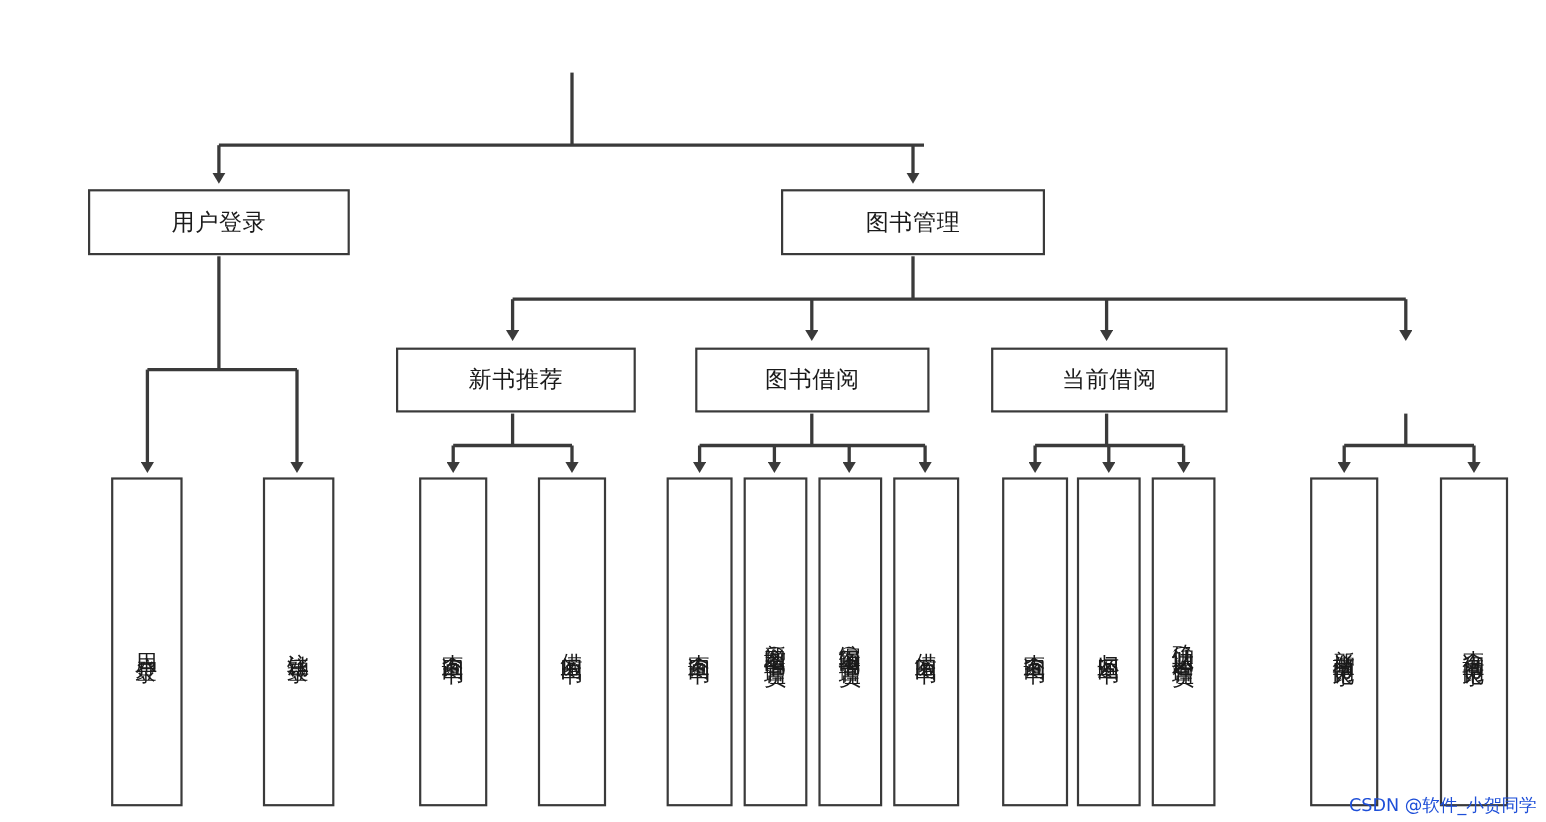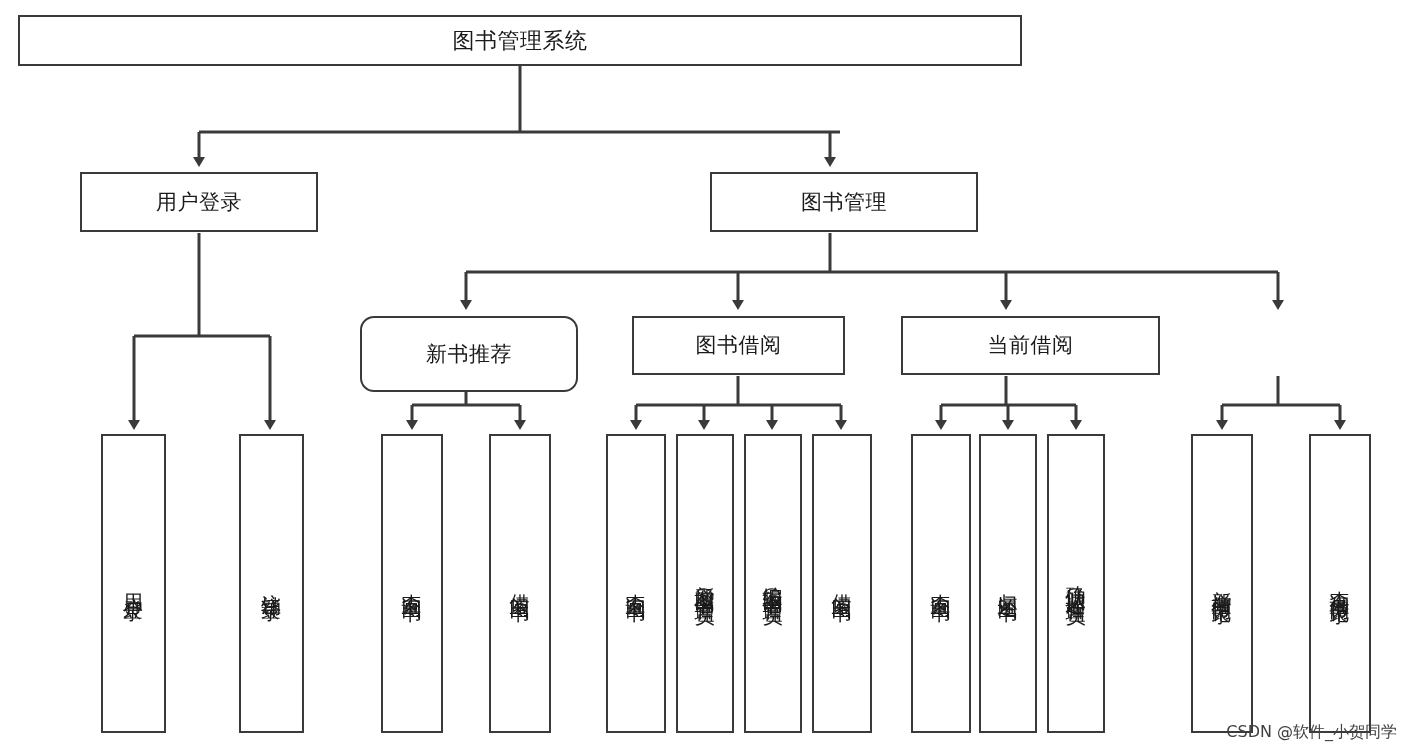--- a/index.html
+++ b/index.html
@@ -60,21 +60,21 @@
     font-size: 20px;
     letter-spacing: 3px;
     line-height: 1;
     max-height: 100%;
   }
   #watermark {
     position: absolute;
     right: 8px;
     bottom: 4px;
     font-size: 16px;
-    color: #404040;
+    color: #1d4ed8;
     z-index: 5;
     white-space: nowrap;
     pointer-events: none;
   }
 </style>
 </head>
 <body>
 
 <div id="diagram-root">
 
@@ -121,38 +121,35 @@
       <path d="M1008,405 L1008,421" marker-end="url(#arrow)"></path>
       <path d="M1076,405 L1076,421" marker-end="url(#arrow)"></path>
 
       <path d="M1278,376 L1278,405"></path>
       <path d="M1222,405 L1340,405"></path>
       <path d="M1222,405 L1222,421" marker-end="url(#arrow)"></path>
       <path d="M1340,405 L1340,421" marker-end="url(#arrow)"></path>
     </g>
   </svg>
 
-  <div class="node h root" style="left:18px; top:15px; width:1004px; height:51px;">
-    <span class="node-label">图书管理系统</span>
-  </div>
 
   <div class="node h" style="left:80px; top:172px; width:238px; height:60px;">
     <span class="node-label">用户登录</span>
   </div>
-  <div class="node h" style="left:710px; top:172px; width:268px; height:60px;">
+  <div class="node h" style="left:710px; top:172px; width:240px; height:60px;">
     <span class="node-label">图书管理</span>
   </div>
 
-  <div class="node h" style="left:360px; top:316px; width:218px; height:76px;border-radius:14px;">
+  <div class="node h" style="left:360px; top:316px; width:218px; height:59px;">
     <span class="node-label">新书推荐</span>
   </div>
   <div class="node h" style="left:632px; top:316px; width:213px; height:59px;">
     <span class="node-label">图书借阅</span>
   </div>
-  <div class="node h" style="left:901px; top:316px; width:259px; height:59px;">
+  <div class="node h" style="left:901px; top:316px; width:215px; height:59px;">
     <span class="node-label">当前借阅</span>
   </div>
 
   <div class="node v" style="left:101px; top:434px; width:65px; height:299px;">
     <span class="node-label">用户登录</span>
   </div>
   <div class="node v" style="left:239px; top:434px; width:65px; height:299px;">
     <span class="node-label">注销登录</span>
   </div>
 

